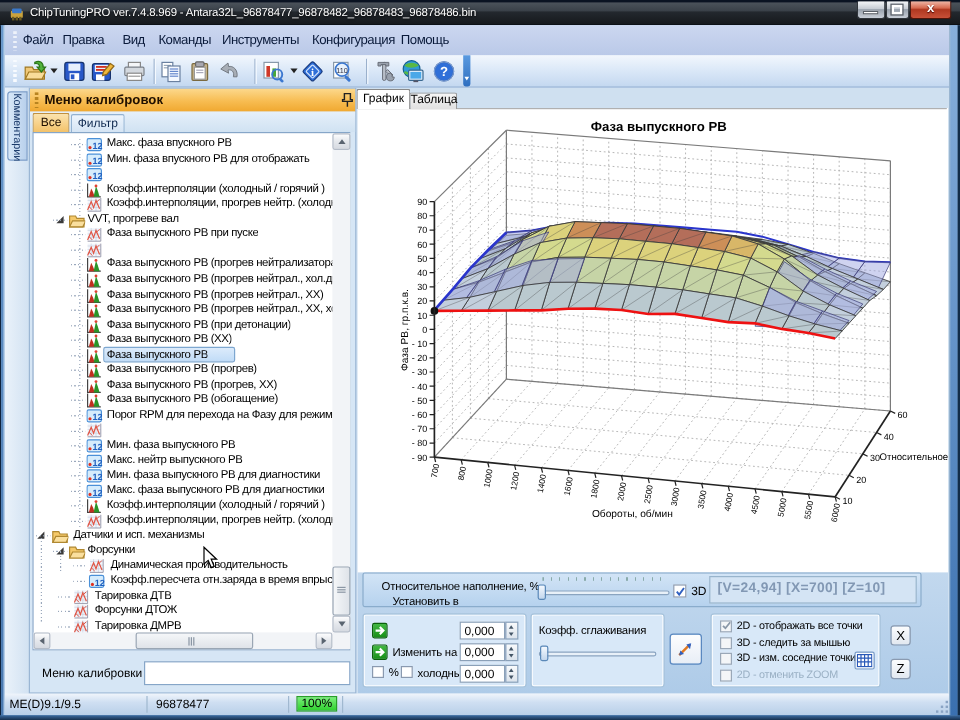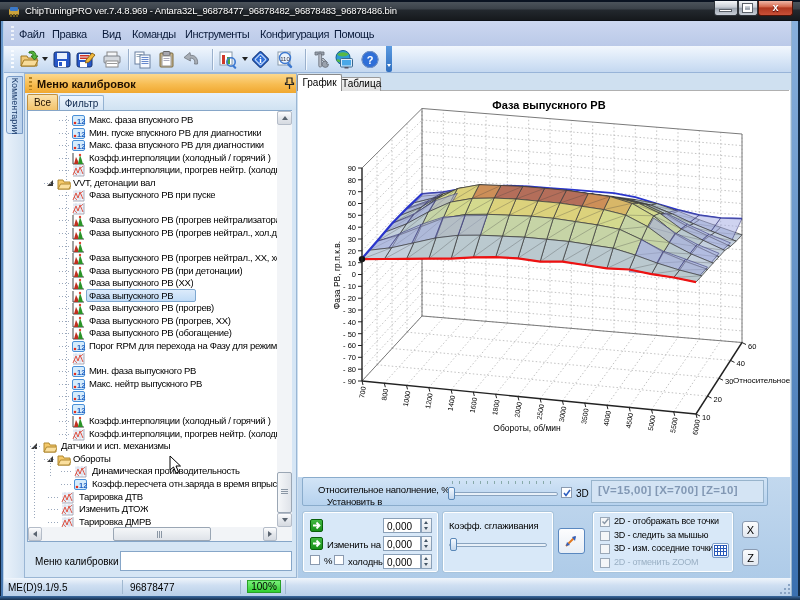--- a/index.html
+++ b/index.html
@@ -152,28 +152,27 @@
       <circle cx="3" cy="9" r="1.3" fill="#e03020"></circle>
       <text x="5" y="10" font-size="7.5" font-weight="bold" fill="#2060c0" font-family="Liberation Sans,sans-serif">12</text>
     </svg>
 <div class="abs" style="left:89px;top:114.0px;font-size:9.5px;letter-spacing:-0.3px;line-height:12px;color:#000;white-space:nowrap;max-width:199px;overflow:hidden">Макс. фаза впускного РВ</div>
 <div class="abs" style="left:59px;top:132.6px;width:12px;height:1px;background:repeating-linear-gradient(90deg,#9aa8bc 0,#9aa8bc 1px,transparent 1px,transparent 3px)"></div>
 <svg class="abs" style="left:72px;top:126.55px" width="14" height="13" viewBox="0 0 14 13">
       <rect x="0.5" y="1.5" width="12" height="10" rx="1.5" fill="#d6ecfc" stroke="#4a90d8"></rect>
       <circle cx="3" cy="9" r="1.3" fill="#e03020"></circle>
       <text x="5" y="10" font-size="7.5" font-weight="bold" fill="#2060c0" font-family="Liberation Sans,sans-serif">12</text>
     </svg>
-<div class="abs" style="left:89px;top:126.5px;font-size:9.5px;letter-spacing:-0.3px;line-height:12px;color:#000;white-space:nowrap;max-width:199px;overflow:hidden">Мин. пуске впускного РВ для диагностики</div>
+<div class="abs" style="left:89px;top:126.5px;font-size:9.5px;letter-spacing:-0.3px;line-height:12px;color:#000;white-space:nowrap;max-width:199px;overflow:hidden">Мин. фаза впускного РВ для отображать</div>
 <div class="abs" style="left:59px;top:145.1px;width:12px;height:1px;background:repeating-linear-gradient(90deg,#9aa8bc 0,#9aa8bc 1px,transparent 1px,transparent 3px)"></div>
 <svg class="abs" style="left:72px;top:139.1px" width="14" height="13" viewBox="0 0 14 13">
       <rect x="0.5" y="1.5" width="12" height="10" rx="1.5" fill="#d6ecfc" stroke="#4a90d8"></rect>
       <circle cx="3" cy="9" r="1.3" fill="#e03020"></circle>
       <text x="5" y="10" font-size="7.5" font-weight="bold" fill="#2060c0" font-family="Liberation Sans,sans-serif">12</text>
     </svg>
-<div class="abs" style="left:89px;top:139.1px;font-size:9.5px;letter-spacing:-0.3px;line-height:12px;color:#000;white-space:nowrap;max-width:199px;overflow:hidden">Макс. фаза впускного РВ для диагностики</div>
 <div class="abs" style="left:59px;top:157.7px;width:12px;height:1px;background:repeating-linear-gradient(90deg,#9aa8bc 0,#9aa8bc 1px,transparent 1px,transparent 3px)"></div>
 <svg class="abs" style="left:72px;top:151.65px" width="14" height="13" viewBox="0 0 14 13">
       <path d="M1 1 L1 12 L12 12" stroke="#444" stroke-width="1" fill="none"></path>
       <path d="M2 12 L4 5 L5.5 8 L7 12 Z" fill="#c03020"></path>
       <path d="M6 12 L8 3 L9.5 7 L11 12 Z" fill="#2a9428"></path>
       <circle cx="8" cy="3" r="1.2" fill="#e04030"></circle>
     </svg>
 <div class="abs" style="left:89px;top:151.7px;font-size:9.5px;letter-spacing:-0.3px;line-height:12px;color:#000;white-space:nowrap;max-width:199px;overflow:hidden">Коэфф.интерполяции (холодный / горячий )</div>
 <div class="abs" style="left:59px;top:170.2px;width:12px;height:1px;background:repeating-linear-gradient(90deg,#9aa8bc 0,#9aa8bc 1px,transparent 1px,transparent 3px)"></div>
 <svg class="abs" style="left:72px;top:164.2px" width="14" height="13" viewBox="0 0 14 13">
@@ -185,21 +184,21 @@
     </svg>
 <div class="abs" style="left:89px;top:164.2px;font-size:9.5px;letter-spacing:-0.3px;line-height:12px;color:#000;white-space:nowrap;max-width:199px;overflow:hidden">Коэфф.интерполяции, прогрев нейтр. (холодный</div>
 <svg class="abs" style="left:46px;top:178.8px" width="8" height="8">
       <polygon points="7,1 7,7 1,7" fill="#3a3a3a"></polygon>
     </svg>
 <div class="abs" style="left:44px;top:182.8px;width:12px;height:1px;background:repeating-linear-gradient(90deg,#9aa8bc 0,#9aa8bc 1px,transparent 1px,transparent 3px)"></div>
 <svg class="abs" style="left:57px;top:176.75px" width="14" height="13" viewBox="0 0 14 13">
       <path d="M1 3 L6 3 L7 5 L13 5 L13 12 L1 12 Z" fill="#f5c96a" stroke="#b08830"></path>
       <path d="M1 12 L3.5 7 L14.5 7 L12 12 Z" fill="#fadf9e" stroke="#b08830"></path>
     </svg>
-<div class="abs" style="left:73px;top:176.8px;font-size:9.5px;letter-spacing:-0.3px;line-height:12px;color:#000;white-space:nowrap;max-width:215px;overflow:hidden">VVT, детонации вал</div>
+<div class="abs" style="left:73px;top:176.8px;font-size:9.5px;letter-spacing:-0.3px;line-height:12px;color:#000;white-space:nowrap;max-width:215px;overflow:hidden">VVT, прогреве вал</div>
 <div class="abs" style="left:59px;top:195.3px;width:12px;height:1px;background:repeating-linear-gradient(90deg,#9aa8bc 0,#9aa8bc 1px,transparent 1px,transparent 3px)"></div>
 <svg class="abs" style="left:72px;top:189.3px" width="14" height="13" viewBox="0 0 14 13">
       <rect x="1" y="1" width="11" height="11" fill="#f2f5fb"></rect>
       <path d="M1 3 L12 3 M1 6 L12 6 M1 9 L12 9 M4 1 L4 12 M8 1 L8 12" stroke="#c8d2e2" stroke-width="0.6"></path>
       <path d="M1 11 L4 4 L6 9 L8 3 L11 10" stroke="#e05545" stroke-width="1" fill="none"></path>
       <path d="M2 8 L5 11 M8 5 L11 2" stroke="#e05545" stroke-width="0.8" fill="none"></path>
       <path d="M1 12 L12 12 L12 1" stroke="#99a" stroke-width="0.8" fill="none"></path>
     </svg>
 <div class="abs" style="left:89px;top:189.3px;font-size:9.5px;letter-spacing:-0.3px;line-height:12px;color:#000;white-space:nowrap;max-width:199px;overflow:hidden">Фаза выпускного РВ при пуске</div>
 <div class="abs" style="left:59px;top:207.9px;width:12px;height:1px;background:repeating-linear-gradient(90deg,#9aa8bc 0,#9aa8bc 1px,transparent 1px,transparent 3px)"></div>
@@ -226,20 +225,21 @@
       <circle cx="8" cy="3" r="1.2" fill="#e04030"></circle>
     </svg>
 <div class="abs" style="left:89px;top:226.9px;font-size:9.5px;letter-spacing:-0.3px;line-height:12px;color:#000;white-space:nowrap;max-width:199px;overflow:hidden">Фаза выпускного РВ (прогрев нейтрал., хол.дв</div>
 <div class="abs" style="left:59px;top:245.5px;width:12px;height:1px;background:repeating-linear-gradient(90deg,#9aa8bc 0,#9aa8bc 1px,transparent 1px,transparent 3px)"></div>
 <svg class="abs" style="left:72px;top:239.5px" width="14" height="13" viewBox="0 0 14 13">
       <path d="M1 1 L1 12 L12 12" stroke="#444" stroke-width="1" fill="none"></path>
       <path d="M2 12 L4 5 L5.5 8 L7 12 Z" fill="#c03020"></path>
       <path d="M6 12 L8 3 L9.5 7 L11 12 Z" fill="#2a9428"></path>
       <circle cx="8" cy="3" r="1.2" fill="#e04030"></circle>
     </svg>
+<div class="abs" style="left:89px;top:239.5px;font-size:9.5px;letter-spacing:-0.3px;line-height:12px;color:#000;white-space:nowrap;max-width:199px;overflow:hidden">Фаза выпускного РВ (прогрев нейтрал., XX)</div>
 <div class="abs" style="left:59px;top:258.1px;width:12px;height:1px;background:repeating-linear-gradient(90deg,#9aa8bc 0,#9aa8bc 1px,transparent 1px,transparent 3px)"></div>
 <svg class="abs" style="left:72px;top:252.05px" width="14" height="13" viewBox="0 0 14 13">
       <path d="M1 1 L1 12 L12 12" stroke="#444" stroke-width="1" fill="none"></path>
       <path d="M2 12 L4 5 L5.5 8 L7 12 Z" fill="#c03020"></path>
       <path d="M6 12 L8 3 L9.5 7 L11 12 Z" fill="#2a9428"></path>
       <circle cx="8" cy="3" r="1.2" fill="#e04030"></circle>
     </svg>
 <div class="abs" style="left:89px;top:252.1px;font-size:9.5px;letter-spacing:-0.3px;line-height:12px;color:#000;white-space:nowrap;max-width:199px;overflow:hidden">Фаза выпускного РВ (прогрев нейтрал., XX, хол</div>
 <div class="abs" style="left:59px;top:270.6px;width:12px;height:1px;background:repeating-linear-gradient(90deg,#9aa8bc 0,#9aa8bc 1px,transparent 1px,transparent 3px)"></div>
 <svg class="abs" style="left:72px;top:264.6px" width="14" height="13" viewBox="0 0 14 13">
@@ -318,26 +318,28 @@
       <circle cx="3" cy="9" r="1.3" fill="#e03020"></circle>
       <text x="5" y="10" font-size="7.5" font-weight="bold" fill="#2060c0" font-family="Liberation Sans,sans-serif">12</text>
     </svg>
 <div class="abs" style="left:89px;top:377.6px;font-size:9.5px;letter-spacing:-0.3px;line-height:12px;color:#000;white-space:nowrap;max-width:199px;overflow:hidden">Макс. нейтр выпускного РВ</div>
 <div class="abs" style="left:59px;top:396.1px;width:12px;height:1px;background:repeating-linear-gradient(90deg,#9aa8bc 0,#9aa8bc 1px,transparent 1px,transparent 3px)"></div>
 <svg class="abs" style="left:72px;top:390.1px" width="14" height="13" viewBox="0 0 14 13">
       <rect x="0.5" y="1.5" width="12" height="10" rx="1.5" fill="#d6ecfc" stroke="#4a90d8"></rect>
       <circle cx="3" cy="9" r="1.3" fill="#e03020"></circle>
       <text x="5" y="10" font-size="7.5" font-weight="bold" fill="#2060c0" font-family="Liberation Sans,sans-serif">12</text>
     </svg>
+<div class="abs" style="left:89px;top:390.1px;font-size:9.5px;letter-spacing:-0.3px;line-height:12px;color:#000;white-space:nowrap;max-width:199px;overflow:hidden">Мин. фаза выпускного РВ для диагностики</div>
 <div class="abs" style="left:59px;top:408.7px;width:12px;height:1px;background:repeating-linear-gradient(90deg,#9aa8bc 0,#9aa8bc 1px,transparent 1px,transparent 3px)"></div>
 <svg class="abs" style="left:72px;top:402.65000000000003px" width="14" height="13" viewBox="0 0 14 13">
       <rect x="0.5" y="1.5" width="12" height="10" rx="1.5" fill="#d6ecfc" stroke="#4a90d8"></rect>
       <circle cx="3" cy="9" r="1.3" fill="#e03020"></circle>
       <text x="5" y="10" font-size="7.5" font-weight="bold" fill="#2060c0" font-family="Liberation Sans,sans-serif">12</text>
     </svg>
+<div class="abs" style="left:89px;top:402.7px;font-size:9.5px;letter-spacing:-0.3px;line-height:12px;color:#000;white-space:nowrap;max-width:199px;overflow:hidden">Макс. фаза выпускного РВ для диагностики</div>
 <div class="abs" style="left:59px;top:421.2px;width:12px;height:1px;background:repeating-linear-gradient(90deg,#9aa8bc 0,#9aa8bc 1px,transparent 1px,transparent 3px)"></div>
 <svg class="abs" style="left:72px;top:415.20000000000005px" width="14" height="13" viewBox="0 0 14 13">
       <path d="M1 1 L1 12 L12 12" stroke="#444" stroke-width="1" fill="none"></path>
       <path d="M2 12 L4 5 L5.5 8 L7 12 Z" fill="#c03020"></path>
       <path d="M6 12 L8 3 L9.5 7 L11 12 Z" fill="#2a9428"></path>
       <circle cx="8" cy="3" r="1.2" fill="#e04030"></circle>
     </svg>
 <div class="abs" style="left:89px;top:415.2px;font-size:9.5px;letter-spacing:-0.3px;line-height:12px;color:#000;white-space:nowrap;max-width:199px;overflow:hidden">Коэфф.интерполяции (холодный / горячий )</div>
 <div class="abs" style="left:59px;top:433.8px;width:12px;height:1px;background:repeating-linear-gradient(90deg,#9aa8bc 0,#9aa8bc 1px,transparent 1px,transparent 3px)"></div>
 <svg class="abs" style="left:72px;top:427.75px" width="14" height="13" viewBox="0 0 14 13">
@@ -358,21 +360,21 @@
     </svg>
 <div class="abs" style="left:61px;top:440.3px;font-size:9.5px;letter-spacing:-0.3px;line-height:12px;color:#000;white-space:nowrap;max-width:227px;overflow:hidden">Датчики и исп. механизмы</div>
 <svg class="abs" style="left:46px;top:454.9px" width="8" height="8">
       <polygon points="7,1 7,7 1,7" fill="#3a3a3a"></polygon>
     </svg>
 <div class="abs" style="left:44px;top:458.9px;width:12px;height:1px;background:repeating-linear-gradient(90deg,#9aa8bc 0,#9aa8bc 1px,transparent 1px,transparent 3px)"></div>
 <svg class="abs" style="left:57px;top:452.85px" width="14" height="13" viewBox="0 0 14 13">
       <path d="M1 3 L6 3 L7 5 L13 5 L13 12 L1 12 Z" fill="#f5c96a" stroke="#b08830"></path>
       <path d="M1 12 L3.5 7 L14.5 7 L12 12 Z" fill="#fadf9e" stroke="#b08830"></path>
     </svg>
-<div class="abs" style="left:73px;top:452.9px;font-size:9.5px;letter-spacing:-0.3px;line-height:12px;color:#000;white-space:nowrap;max-width:215px;overflow:hidden">Обороты</div>
+<div class="abs" style="left:73px;top:452.9px;font-size:9.5px;letter-spacing:-0.3px;line-height:12px;color:#000;white-space:nowrap;max-width:215px;overflow:hidden">Форсунки</div>
 <div class="abs" style="left:61px;top:471.4px;width:12px;height:1px;background:repeating-linear-gradient(90deg,#9aa8bc 0,#9aa8bc 1px,transparent 1px,transparent 3px)"></div>
 <svg class="abs" style="left:74px;top:465.40000000000003px" width="14" height="13" viewBox="0 0 14 13">
       <rect x="1" y="1" width="11" height="11" fill="#f2f5fb"></rect>
       <path d="M1 3 L12 3 M1 6 L12 6 M1 9 L12 9 M4 1 L4 12 M8 1 L8 12" stroke="#c8d2e2" stroke-width="0.6"></path>
       <path d="M1 11 L4 4 L6 9 L8 3 L11 10" stroke="#e05545" stroke-width="1" fill="none"></path>
       <path d="M2 8 L5 11 M8 5 L11 2" stroke="#e05545" stroke-width="0.8" fill="none"></path>
       <path d="M1 12 L12 12 L12 1" stroke="#99a" stroke-width="0.8" fill="none"></path>
     </svg>
 <div class="abs" style="left:92px;top:465.4px;font-size:9.5px;letter-spacing:-0.3px;line-height:12px;color:#000;white-space:nowrap;max-width:196px;overflow:hidden">Динамическая производительность</div>
 <div class="abs" style="left:61px;top:484.0px;width:12px;height:1px;background:repeating-linear-gradient(90deg,#9aa8bc 0,#9aa8bc 1px,transparent 1px,transparent 3px)"></div>
@@ -392,21 +394,21 @@
     </svg>
 <div class="abs" style="left:79px;top:490.5px;font-size:9.5px;letter-spacing:-0.3px;line-height:12px;color:#000;white-space:nowrap;max-width:209px;overflow:hidden">Тарировка ДТВ</div>
 <div class="abs" style="left:48px;top:509.1px;width:12px;height:1px;background:repeating-linear-gradient(90deg,#9aa8bc 0,#9aa8bc 1px,transparent 1px,transparent 3px)"></div>
 <svg class="abs" style="left:61px;top:503.05px" width="14" height="13" viewBox="0 0 14 13">
       <rect x="1" y="1" width="11" height="11" fill="#f2f5fb"></rect>
       <path d="M1 3 L12 3 M1 6 L12 6 M1 9 L12 9 M4 1 L4 12 M8 1 L8 12" stroke="#c8d2e2" stroke-width="0.6"></path>
       <path d="M1 11 L4 4 L6 9 L8 3 L11 10" stroke="#e05545" stroke-width="1" fill="none"></path>
       <path d="M2 8 L5 11 M8 5 L11 2" stroke="#e05545" stroke-width="0.8" fill="none"></path>
       <path d="M1 12 L12 12 L12 1" stroke="#99a" stroke-width="0.8" fill="none"></path>
     </svg>
-<div class="abs" style="left:79px;top:503.1px;font-size:9.5px;letter-spacing:-0.3px;line-height:12px;color:#000;white-space:nowrap;max-width:209px;overflow:hidden">Изменить ДТОЖ</div>
+<div class="abs" style="left:79px;top:503.1px;font-size:9.5px;letter-spacing:-0.3px;line-height:12px;color:#000;white-space:nowrap;max-width:209px;overflow:hidden">Форсунки ДТОЖ</div>
 <div class="abs" style="left:48px;top:521.6px;width:12px;height:1px;background:repeating-linear-gradient(90deg,#9aa8bc 0,#9aa8bc 1px,transparent 1px,transparent 3px)"></div>
 <svg class="abs" style="left:61px;top:515.6px" width="14" height="13" viewBox="0 0 14 13">
       <rect x="1" y="1" width="11" height="11" fill="#f2f5fb"></rect>
       <path d="M1 3 L12 3 M1 6 L12 6 M1 9 L12 9 M4 1 L4 12 M8 1 L8 12" stroke="#c8d2e2" stroke-width="0.6"></path>
       <path d="M1 11 L4 4 L6 9 L8 3 L11 10" stroke="#e05545" stroke-width="1" fill="none"></path>
       <path d="M2 8 L5 11 M8 5 L11 2" stroke="#e05545" stroke-width="0.8" fill="none"></path>
       <path d="M1 12 L12 12 L12 1" stroke="#99a" stroke-width="0.8" fill="none"></path>
     </svg>
 <div class="abs" style="left:79px;top:515.6px;font-size:9.5px;letter-spacing:-0.3px;line-height:12px;color:#000;white-space:nowrap;max-width:209px;overflow:hidden">Тарировка ДМРВ</div>
 <div class="abs" style="left:65.5px;top:116px;width:1px;height:64px;background:repeating-linear-gradient(#9aa8bc 0,#9aa8bc 1px,transparent 1px,transparent 3px)"></div>
@@ -878,21 +880,21 @@
 <div class="abs" style="left:318px;top:484px;font-size:9.5px;letter-spacing:-0.2px;color:#000">Относительное наполнение, %</div>
 <div class="abs" style="left:452px;top:481px;width:104px;height:3px;background:repeating-linear-gradient(90deg,#8aa 0,#8aa 1px,transparent 1px,transparent 7px)"></div>
 <div class="abs" style="left:450px;top:492px;width:108px;height:4px;background:#e8f0f8;border:1px solid #8aa4c0;border-radius:2px"></div>
 <div class="abs" style="left:448px;top:487px;width:7px;height:13px;background:linear-gradient(#f4f9ff,#c2d6ec);border:1px solid #5a88b8;border-radius:2px"></div>
 <div class="abs" style="left:561px;top:487px;width:11px;height:11px;background:#fff;border:1px solid #8a9ab0"></div>
 <svg class="abs" style="left:562px;top:488px" width="10" height="10">
       <path d="M2 5 L4 7.5 L8 2" stroke="#3060c0" stroke-width="1.6" fill="none"></path>
     </svg>
 <div class="abs" style="left:576px;top:488px;font-size:10px;color:#000">3D</div>
 <div class="abs" style="left:591px;top:480px;width:173px;height:23px;background:#d4e4f4;border:1px solid #98b4cc"></div>
-<div class="abs" style="left:598px;top:484px;font-size:11.5px;font-weight:bold;color:#8298b4;letter-spacing:0.3px">[V=15,00] [X=700] [Z=10]</div>
+<div class="abs" style="left:598px;top:484px;font-size:11.5px;font-weight:bold;color:#8298b4;letter-spacing:0.3px">[V=24,94] [X=700] [Z=10]</div>
 <div class="abs" style="left:303px;top:512px;width:135px;height:60px;background:#d8e8f8;border:1px solid #fff;outline:1px solid #a8c4dc;border-radius:2px"></div>
 <div class="abs" style="left:310px;top:519px;width:13px;height:13px;background:linear-gradient(#42b842,#189018);border:1px solid #0a600a;border-radius:2px"></div>
 <svg class="abs" style="left:311px;top:520px" width="11" height="11">
       <path d="M2 5.5 L8 5.5 M5.5 2.5 L8.5 5.5 L5.5 8.5" stroke="#fff" stroke-width="1.8" fill="none"></path>
     </svg>
 <div class="abs t11" style="left:327px;top:496px">Установить в</div>
 <div class="abs" style="left:383px;top:518px;width:38px;height:15px;background:#fff;border:1px solid #8aa0b8;font-size:10px;color:#000;padding:2px 0 0 3px">0,000</div>
 <div class="abs" style="left:421px;top:518px;width:11px;height:15px;background:linear-gradient(#f8fafc,#dde4ec);border:1px solid #8aa0b8"></div>
 <div class="abs" style="left:424px;top:521px;width:0;height:0;border-left:2.5px solid transparent;border-right:2.5px solid transparent;border-bottom:3px solid #456;"></div>
 <div class="abs" style="left:424px;top:527px;width:0;height:0;border-left:2.5px solid transparent;border-right:2.5px solid transparent;border-top:3px solid #456;"></div>

